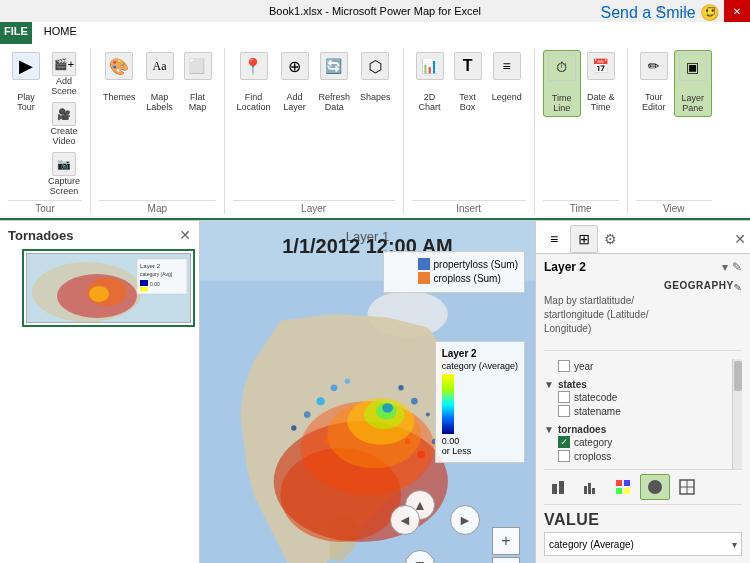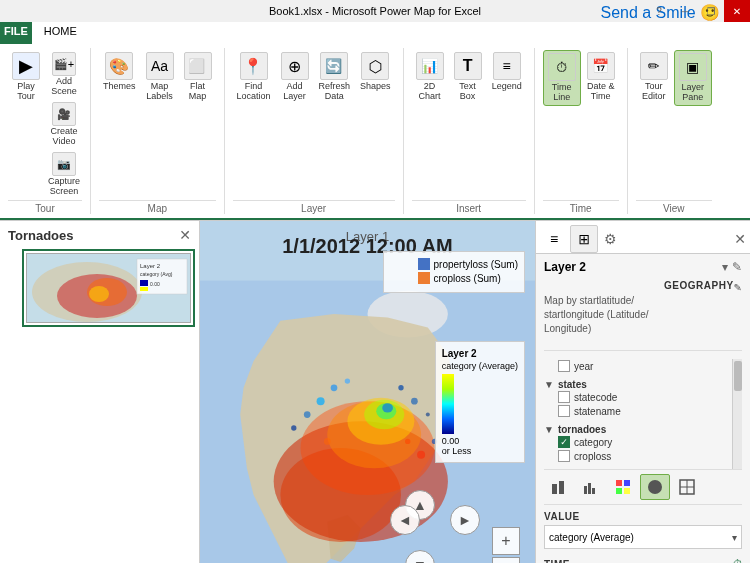--- a/index.html
+++ b/index.html
@@ -17,21 +17,21 @@
     .ribbon-tab { padding: 3px 4px; font-size: 11px; cursor: pointer; }
     .ribbon-tab.active { background: #217346; color: #fff; font-weight: bold; }
     .ribbon-tab.home { padding: 3px 12px; }
 
     .ribbon-content { display: flex; background: #fff; border-bottom: 2px solid #217346; padding: 4px 0; min-height: 80px; }
     .ribbon-group { display: flex; flex-direction: column; border-right: 1px solid #ddd; padding: 0 8px; align-items: center; min-width: 60px; }
     .ribbon-group-inner { display: flex; gap: 2px; flex: 1; align-items: flex-start; padding-top: 2px; }
     .ribbon-group-label { font-size: 10px; color: #666; margin-top: 2px; text-align: center; width: 100%; border-top: 1px solid #ddd; padding-top: 2px; }
     .ribbon-btn { display: flex; flex-direction: column; align-items: center; cursor: pointer; padding: 2px 4px; border-radius: 2px; min-width: 36px; }
     .ribbon-btn .icon { width: 28px; height: 28px; background: #eee; border: 1px solid #ccc; border-radius: 2px; display: flex; align-items: center; justify-content: center; font-size: 16px; }
-    .ribbon-btn .label { font-size: 9px; text-align: center; color: #333; margin-top: 2px; line-height: 1.1; }
+    .ribbon-btn .label { font-size: 9px; text-align: center; color: #333; margin-top: 13px; line-height: 1.1; }
     .ribbon-btn-small { display: flex; flex-direction: column; align-items: center; cursor: pointer; padding: 2px; border-radius: 2px; }
     .ribbon-btn-small .icon { width: 24px; height: 24px; background: #eee; border: 1px solid #ccc; border-radius: 2px; display: flex; align-items: center; justify-content: center; font-size: 13px; }
     .ribbon-btn-small .label { font-size: 9px; text-align: center; color: #333; }
 
     
     .ribbon-btn-active { background: #c6e0b4; border: 1px solid #70ad47; border-radius: 3px; }
 
     
     .main-area { display: flex; height: calc(563px - 22px - 105px - 22px); }
 
@@ -83,21 +83,21 @@
     .field-item { display: flex; align-items: center; gap: 4px; padding: 1px 0 1px 14px; }
     .field-checkbox { width: 12px; height: 12px; border: 1px solid #999; background: #fff; display: flex; align-items: center; justify-content: center; font-size: 9px; cursor: pointer; }
     .field-checkbox.checked { background: #217346; color: #fff; border-color: #217346; }
     .field-label { font-size: 10px; color: #333; }
 
     .viz-tabs { display: flex; gap: 2px; padding: 4px 0; border-top: 1px solid #ddd; border-bottom: 1px solid #ddd; margin-bottom: 6px; }
     .viz-tab { width: 30px; height: 26px; display: flex; align-items: center; justify-content: center; cursor: pointer; border: 1px solid transparent; border-radius: 2px; font-size: 14px; color: #555; }
     .viz-tab.active { background: #c6e0b4; border-color: #70ad47; }
 
     .value-section { margin-bottom: 8px; }
-    .value-label { font-size: 10px; font-weight: bold; color: #333; letter-spacing: 0.5px; margin-bottom: 3px; }
+    .value-label { font-size: 16px; font-weight: bold; color: #333; letter-spacing: 0.5px; margin-bottom: 3px; }
     .value-dropdown { width: 100%; height: 24px; border: 1px solid #ccc; background: #fff; font-size: 10px; padding: 0 4px; display: flex; align-items: center; justify-content: space-between; cursor: pointer; }
     .dropdown-arrow { color: #555; font-size: 10px; }
 
     .time-section { margin-bottom: 8px; }
     .time-label-row { display: flex; align-items: center; justify-content: space-between; margin-bottom: 3px; }
     .time-label { font-size: 10px; font-weight: bold; color: #333; letter-spacing: 0.5px; }
     .time-icon { color: #217346; font-size: 12px; cursor: pointer; }
 
     
     .layer1-label { position: absolute; top: 8px; left: 50%; transform: translateX(-50%); font-size: 13px; color: #555; z-index: 5; }
@@ -151,21 +151,21 @@
       <div class="ribbon-group-label">Tour</div>
     </div>
 
     <div class="ribbon-group">
       <div class="ribbon-group-inner">
         <div class="ribbon-btn">
           <div class="icon" style="font-size:16px;">🎨</div>
           <div class="label">Themes</div>
         </div>
         <div class="ribbon-btn">
-          <div class="icon" style="font-size:14px;">Aa</div>
+          <div class="icon" style="font-size:12px;font-family:Liberation Serif, serif;">Aa</div>
           <div class="label">Map<br>Labels</div>
         </div>
         <div class="ribbon-btn">
           <div class="icon" style="font-size:14px;">⬜</div>
           <div class="label">Flat<br>Map</div>
         </div>
       </div>
       <div class="ribbon-group-label">Map</div>
     </div>
 

